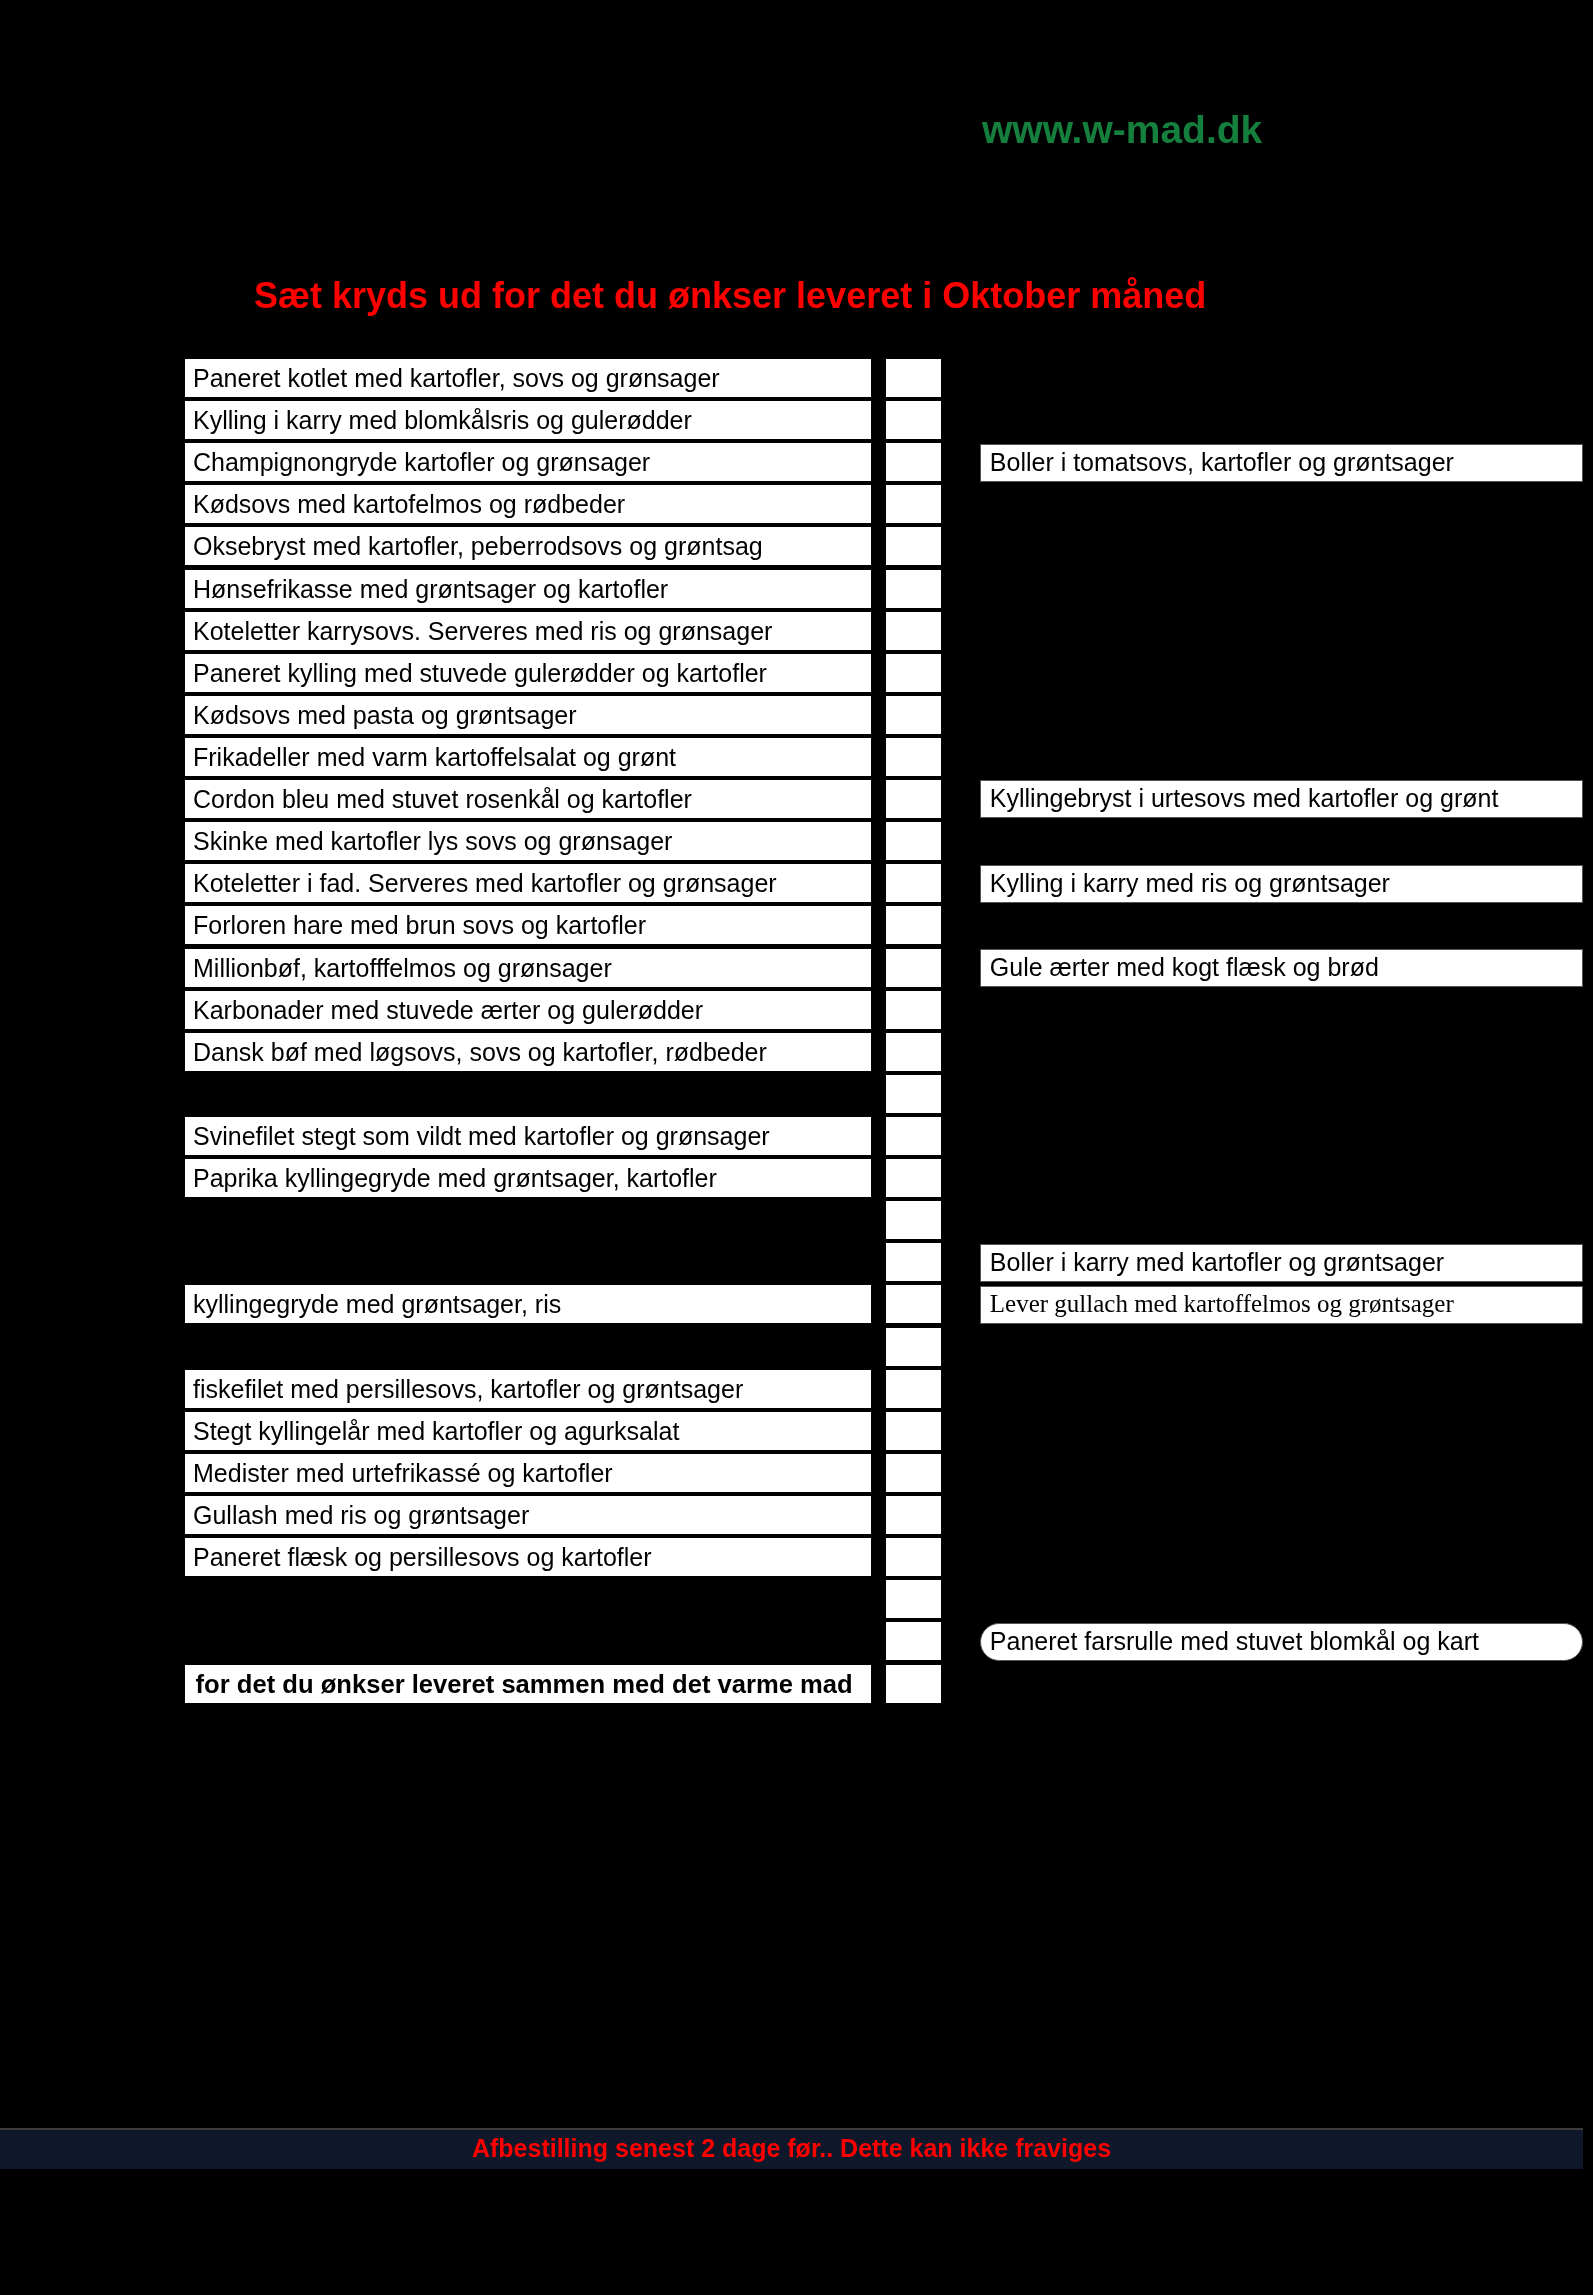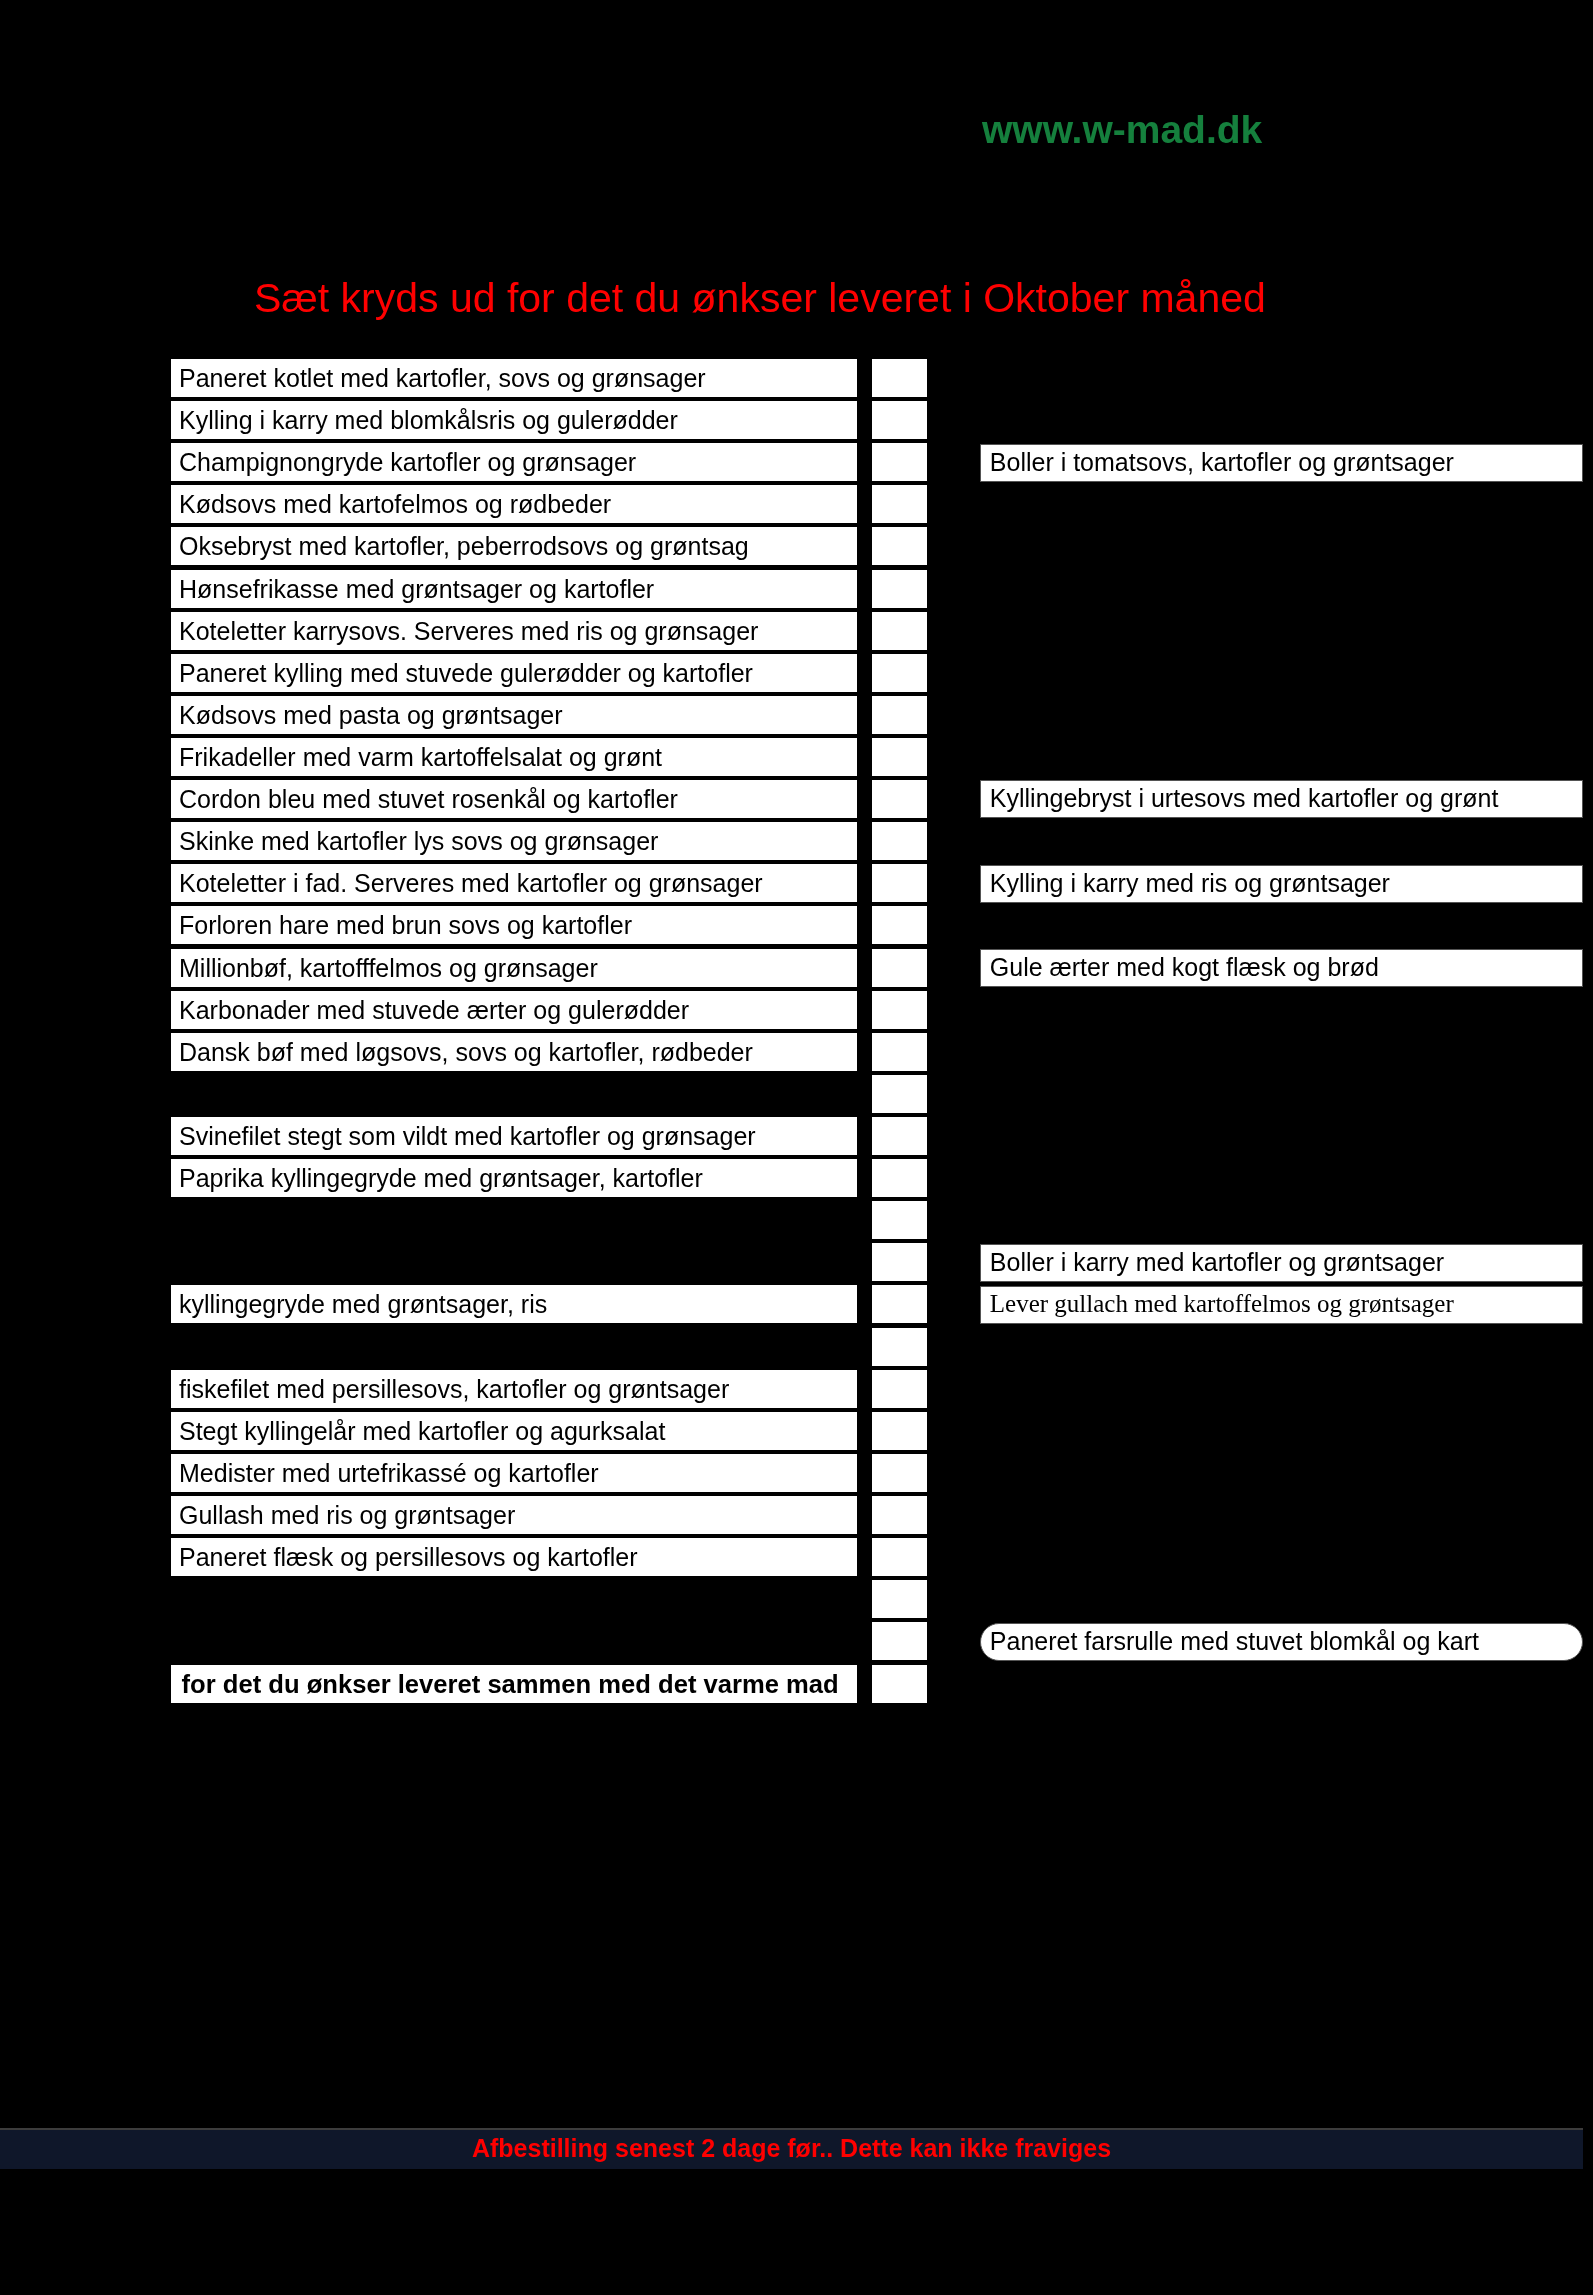--- a/index.html
+++ b/index.html
@@ -9,29 +9,29 @@
     font-family:"Liberation Sans", sans-serif;
     position:relative; overflow:hidden;
   }
   .site-link {
     position:absolute; left:982px; top:108px;
     color:#15803d; font-size:39px; font-weight:bold;
     letter-spacing:0px; white-space:nowrap;
   }
   .page-title {
     position:absolute; left:254px; top:275px;
-    color:#ff0000; font-size:41px; font-weight:normal;
+    color:#ff0000; font-size:36px; font-weight:bold;
     white-space:nowrap;
     text-align:right;
   }
   #left-table {
     position:absolute; left:169px; top:359px;
     width:756px; height:1348px;
   }
-  .row { position:absolute; left:2px; width:700px; height:38px; }
+  .row { position:absolute; left:16px; width:700px; height:38px; }
   .label-cell {
     position:absolute; left:0; top:0;
     width:686px; height:38px;
     background:#ffffff; color:#000000;
     font-size:25px; line-height:38px;
     padding-left:8px; box-sizing:border-box;
     white-space:nowrap; overflow:hidden;
   }
   .row.spacer .label-cell { background:transparent; }
   .row.bold .label-cell { font-weight:bold; font-size:25.6px; padding-left:10.6px; }

